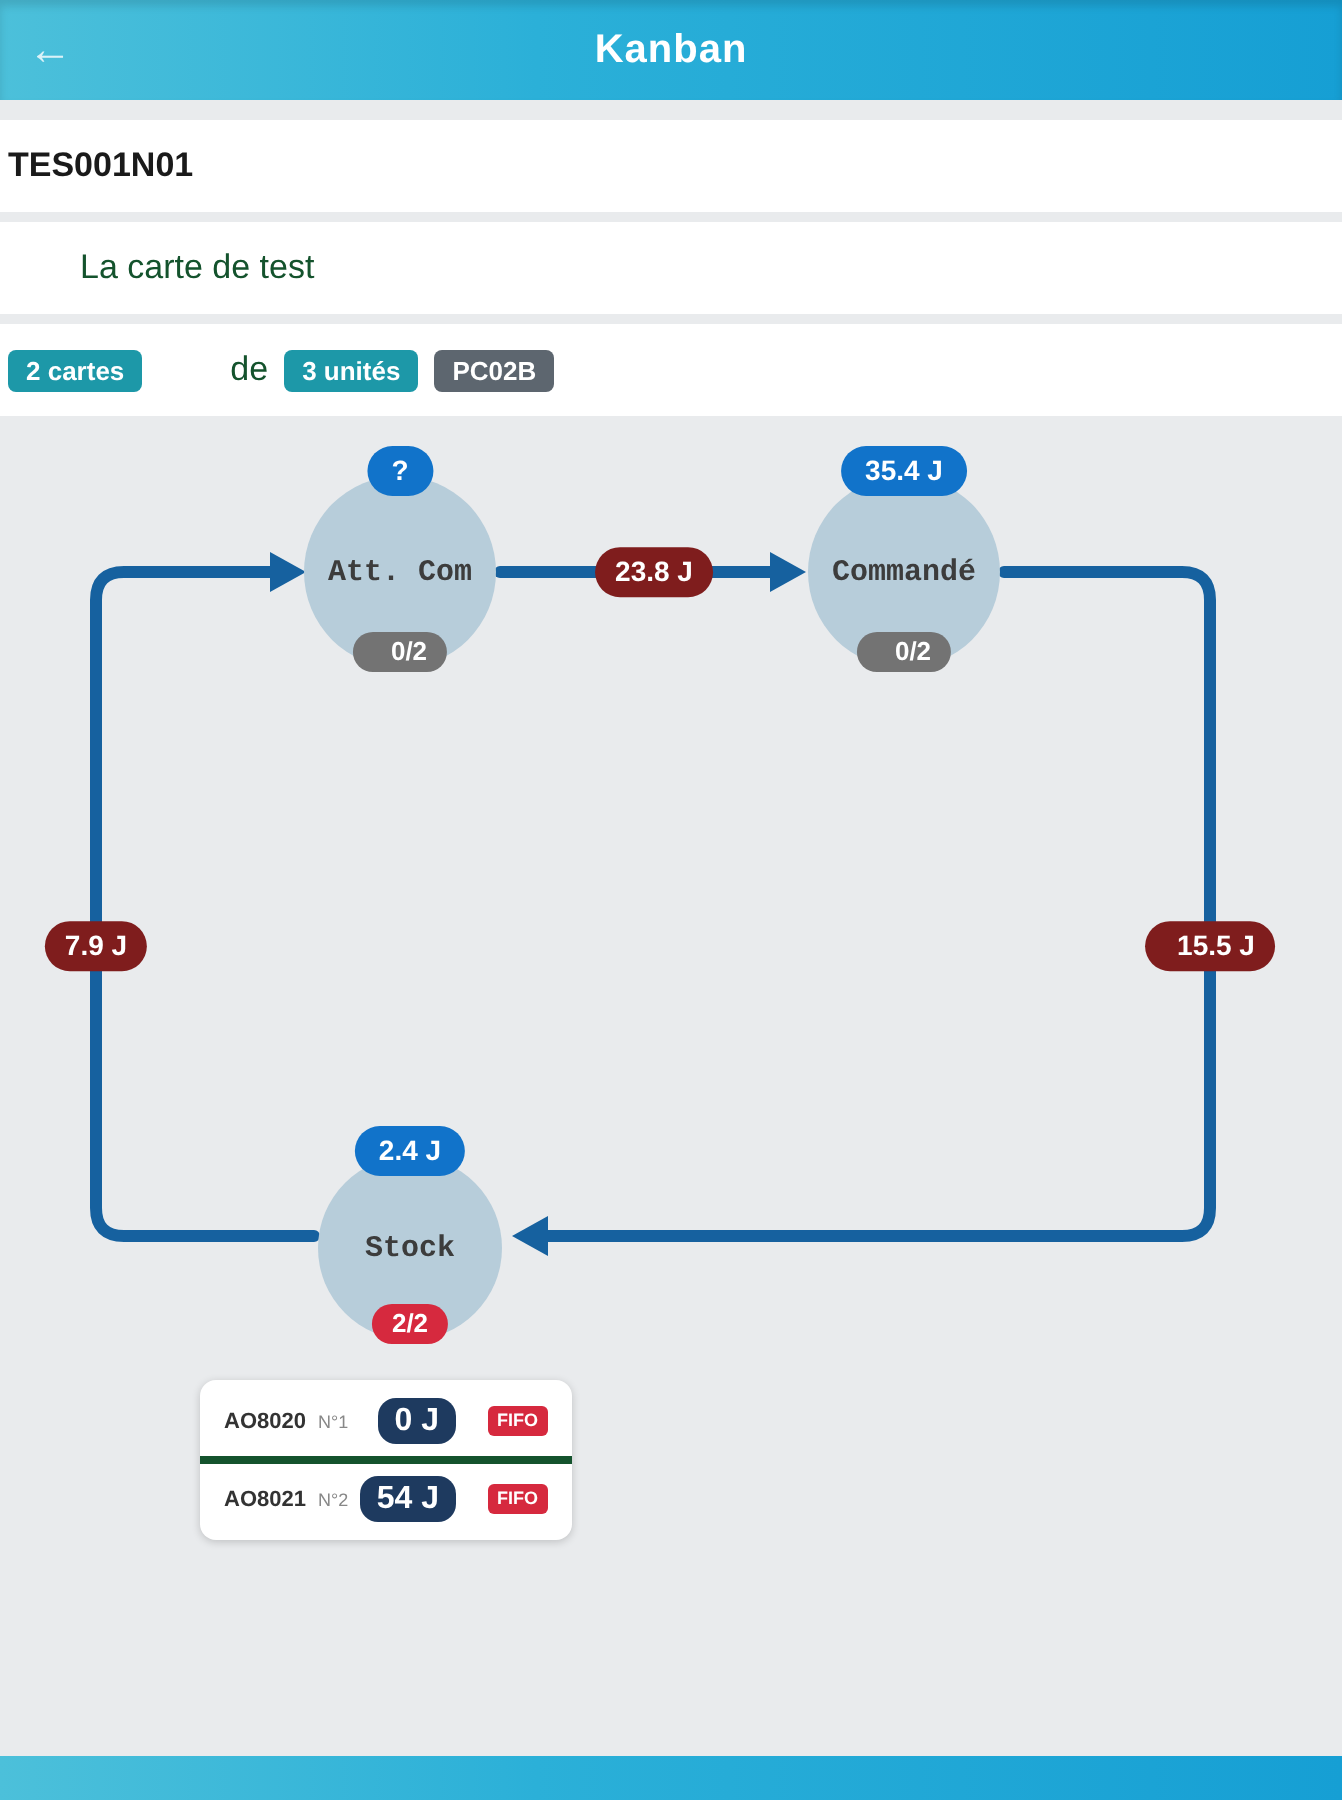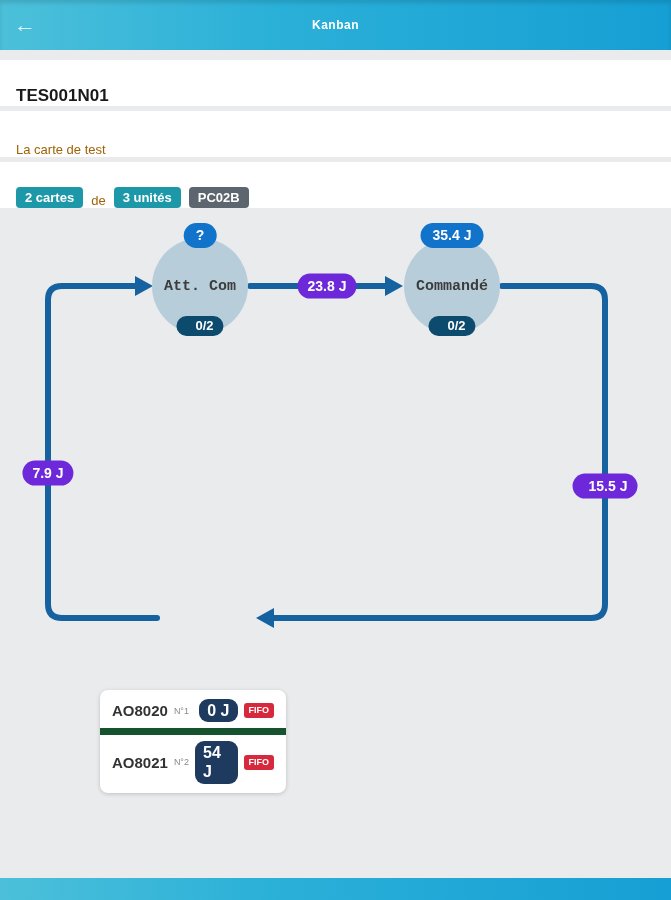--- a/index.html
+++ b/index.html
@@ -11,33 +11,33 @@
     overflow: hidden;
   }
   
   .topbar {
     height: 50px;
     background: linear-gradient(90deg, #4cc0da 0%, #2bb0d8 40%, #169fd4 100%);
     display: flex; align-items: center; justify-content: center;
     position: relative;
     box-shadow: inset 0 3px 4px rgba(0,0,0,0.12);
   }
-  .topbar h1 { color: #fff; font-size: 12px; font-weight: bold; letter-spacing: .5px; }
+  .topbar h1 { color: #fff; font-size: 20px; font-weight: bold; letter-spacing: .5px; }
   .back {
     position: absolute; left: 14px; top: 50%; transform: translateY(-50%);
     color: rgba(255,255,255,.8); font-size: 22px; line-height: 1; cursor: pointer;
   }
   
   .rows { display: flex; flex-direction: column; gap: 5px; margin-top: 10px; }
   .row {
     background: #fff; height: 46px;
-    display: flex; align-items: flex-end; gap: 8px;
-    padding: 0 16px;
+    display: flex; align-items: center; gap: 8px;
+    padding: 0 4px;
   }
-  .txt  { font-size: 13px; color: #a16207; }
+  .txt  { font-size: 17px; color: #14532d; margin-left: 36px; }
   .ref  { font-weight: bold; font-size: 17px; color: #1a1a1a; }
   .pill {
     border-radius: 4px; color: #fff; font-weight: bold;
     font-size: 13px; padding: 4px 9px; line-height: 1; white-space: nowrap;
   }
   .pill.teal { background: #1d98a8; }
   .pill.gray { background: #5d666f; }
   .pill.red  { background: #d6293e; }
   
   .diagram { position: relative; height: 568px; }
@@ -55,49 +55,49 @@
   .time-pill {
     position: absolute; top: -15px; left: 50%; transform: translateX(-50%);
     background: #1173ca; color: #fff; font-weight: bold; font-size: 14px;
     padding: 4px 12px; border-radius: 15px; white-space: nowrap; z-index: 3; line-height: 1.2;
   }
   .count-pill {
     position: absolute; bottom: -2px; left: 50%; transform: translateX(-50%);
     color: #fff; font-weight: bold; font-size: 13px;
     padding: 3px 10px; border-radius: 12px; white-space: nowrap; z-index: 3; line-height: 1.1;
   }
-  .count-teal { background: #0c4a6e; padding-left: 19px; }
+  .count-teal { background: #737373; padding-left: 19px; }
   .count-red  { background: #d6293e; }
   .edge-badge {
     position: absolute; transform: translate(-50%,-50%);
-    background: #6d28d9; color: #fff; font-weight: bold; font-size: 14px;
+    background: #7f1d1d; color: #fff; font-weight: bold; font-size: 14px;
     padding: 4px 10px; border-radius: 14px; white-space: nowrap; z-index: 2; line-height: 1.2;
   }
   .edge-left  { left: 48px;  top: 265px; }
   .edge-top   { left: 327px; top: 78px;  }
-  .edge-right { left: 605px; top: 278px; padding-left: 16px; }
+  .edge-right { left: 605px; top: 265px; padding-left: 16px; }
   
   .stock-card {
     position: absolute; left: 100px; top: 482px; width: 186px;
     background: #fff; border-radius: 8px;
     box-shadow: 0 1px 4px rgba(0,0,0,.18);
     padding: 3px 0;
   }
   .stock-row { display: flex; align-items: center; gap: 6px; padding: 6px 12px; cursor: pointer; }
-  .stock-row + .stock-row { border-top: 7px solid #14532d; }
-  .lot-ref { font-weight: bold; font-size: 15px; color: #333; }
+  .stock-row + .stock-row { border-top: 4px solid #14532d; }
+  .lot-ref { font-weight: bold; font-size: 11px; color: #333; }
   .lot-num { font-size: 9px; color: #888; }
   .age-pill {
     margin-left: auto;
     background: #1e3a5f; color: #fff; font-size: 16px; font-weight: bold;
     padding: 2px 8px; border-radius: 9px; line-height: 1.2;
   }
   .fifo-pill {
     background: #d6293e; color: #fff; font-size: 9px; font-weight: bold;
-    padding: 2px 5px; border-radius: 3px; line-height: 1.2;
+    padding: 2px 5px; border-radius: 3px; line-height: 1.2; margin-left: 10px;
   }
   
   .footer-bar {
     position: absolute; bottom: 0; left: 0; right: 0; height: 22px;
     background: linear-gradient(90deg, #4cc0da 0%, #2bb0d8 40%, #169fd4 100%);
   }
 </style>
 </head>
 <body>
 
@@ -140,20 +140,25 @@
     <span class="node-label">Att. Com</span>
     <span class="count-pill count-teal">0/2</span>
   </div>
 
   <div class="node node-commande">
     <span class="time-pill">35.4 J</span>
     <span class="node-label">Commandé</span>
     <span class="count-pill count-teal">0/2</span>
   </div>
 
+  <div class="node node-stock">
+    <span class="time-pill">2.4 J</span>
+    <span class="node-label">Stock</span>
+    <span class="count-pill count-red">2/2</span>
+  </div>
 
   <span class="edge-badge edge-left">7.9 J</span>
   <span class="edge-badge edge-top">23.8 J</span>
   <span class="edge-badge edge-right">15.5 J</span>
 
   <div class="stock-card">
     <div class="stock-row">
       <span class="lot-ref">AO8020</span>
       <span class="lot-num">N°1</span>
       <span class="age-pill">0 J</span>

